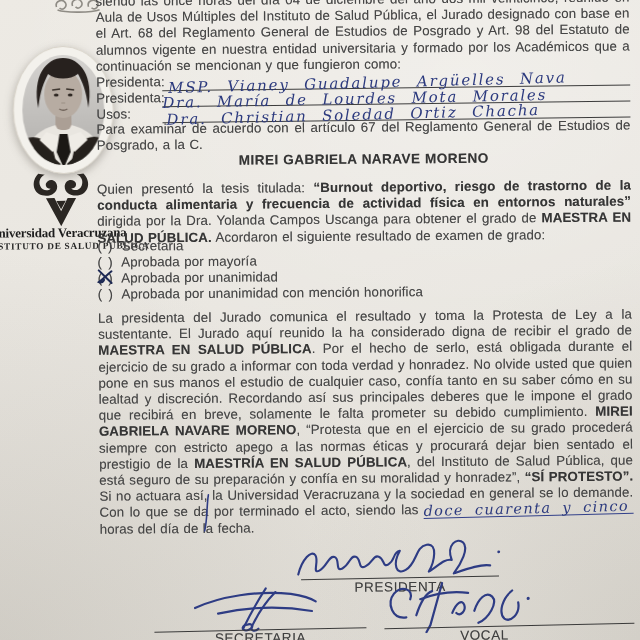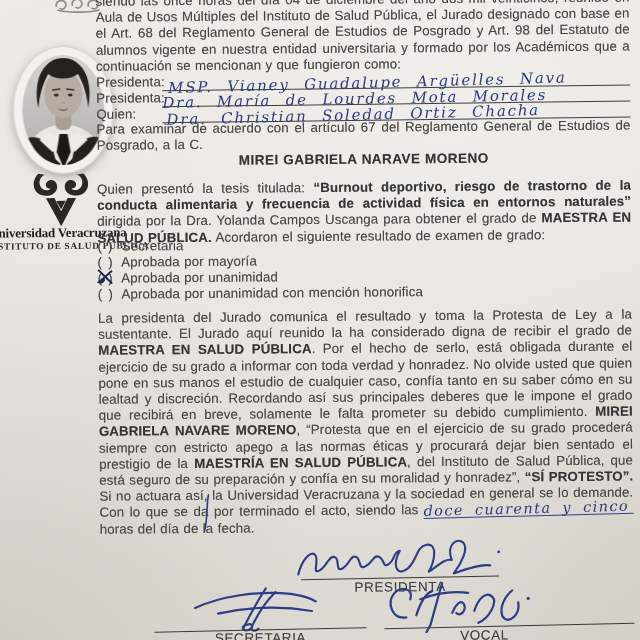--- a/index.html
+++ b/index.html
@@ -117,21 +117,21 @@
         <span class="hw-name">MSP. Vianey Guadalupe Argüelles Nava</span>
       </span>
     </div>
     <div class="jury-row">
       <span class="jury-label">Presidenta:</span>
       <span class="jury-line">
         <span class="hw-name" style="left:0;transform:rotate(-.5deg)">Dra. María de Lourdes Mota Morales</span>
       </span>
     </div>
     <div class="jury-row">
-      <span class="jury-label">Quien:</span>
+      <span class="jury-label">Usos:</span>
       <span class="jury-line">
         <span class="hw-name" style="left:4px">Dra. Christian Soledad Ortiz Chacha</span>
       </span>
     </div>
   </div>
 
   <div class="main-col body-text jst" style="top:120px">Para examinar de acuerdo con el artículo 67 del Reglamento General de Estudios de Posgrado, a la C.</div>
 
   <div class="main-col candidate body-text" style="top:152px">MIREI GABRIELA NARAVE MORENO</div>
 

